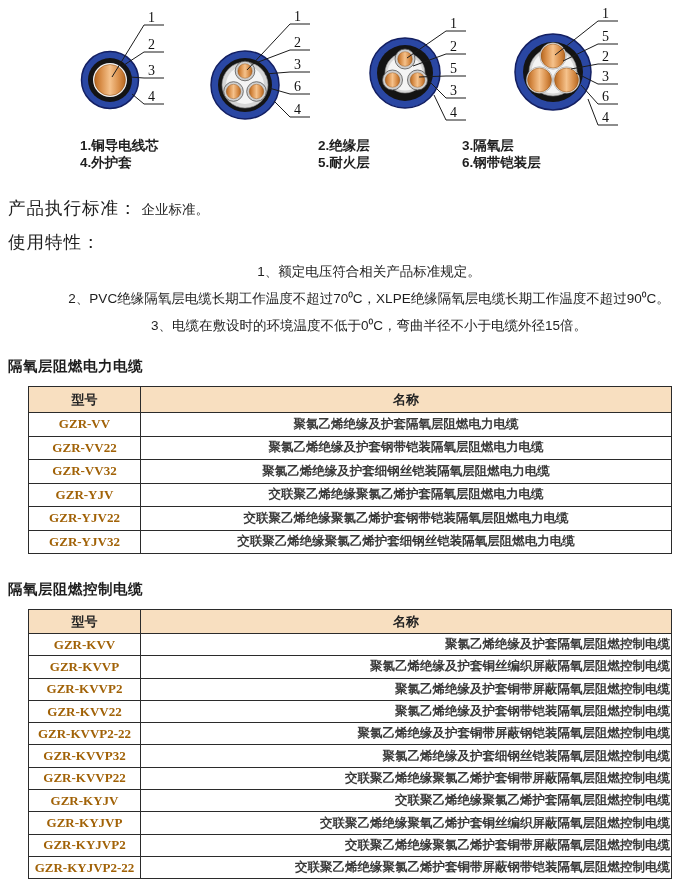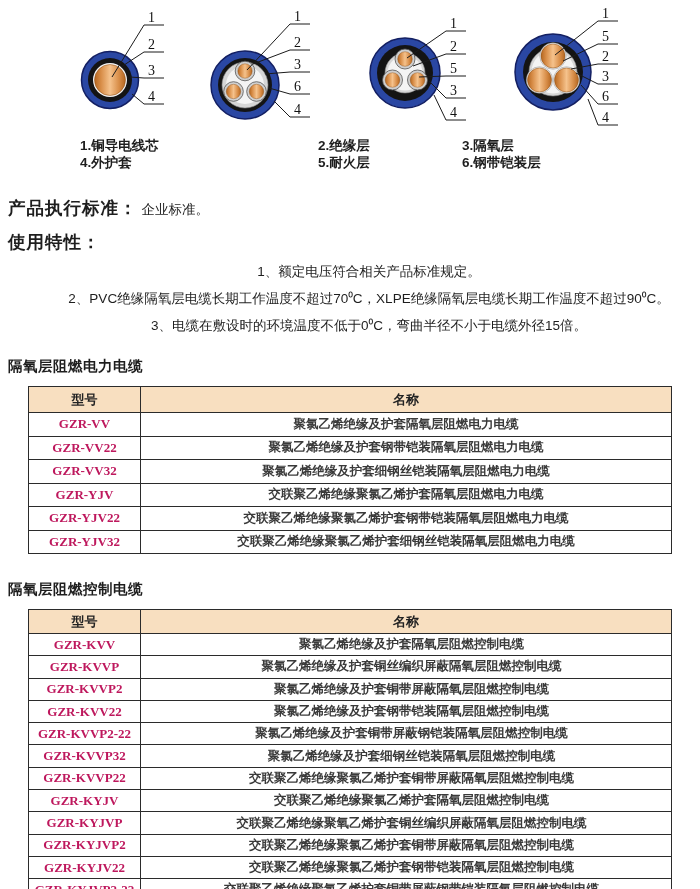--- a/index.html
+++ b/index.html
@@ -17,21 +17,21 @@
   .ring-gray{fill:#d6d6d6;stroke:#8c8c8c;stroke-width:0.6;}
   .core-wrap{fill:#cfcfcf;stroke:#555;stroke-width:0.8;}
   .core-halo{fill:#f4f4f4;stroke:#888;stroke-width:0.5;}
 
   .legend{position:relative;height:48px;font-weight:bold;font-size:13.5px;}
   .legend span{position:absolute;white-space:nowrap;}
   .lg-r1{top:9px;} .lg-r2{top:26px;}
   .lg-c1{left:80px;} .lg-c2{left:318px;} .lg-c3{left:462px;}
 
   .standard-line{margin:20px 0 0 8px;}
-  .h-big{font-size:17.5px;font-weight:bold;letter-spacing:1px;}
+  .h-big{font-size:17.5px;font-weight:normal;letter-spacing:1px;}
   .std-value{font-size:13.5px;margin-left:4px;}
   .features-title{margin:10px 0 4px 8px;}
   .feature-item{margin:0 0 0 38px;font-size:13.5px;line-height:27px;white-space:nowrap;text-align:center;}
 
   .section-title{margin:18px 0 10px 8px;font-size:14.5px;font-weight:bold;letter-spacing:0.5px;}
   .section-title.second{margin-top:26px;}
 
   table.model-table{
     border-collapse:collapse;margin-left:28px;width:644px;table-layout:fixed;
   }
@@ -40,27 +40,27 @@
     overflow:hidden;white-space:nowrap;
   }
   table.model-table th{
     background:var(--table-header-bg,#f8dfc0);
     font-size:13px;font-weight:bold;color:#222;
   }
   table.t1 th{height:23px;} table.t1 td{height:20.5px;}
   table.t2 th{height:21px;} table.t2 td{height:19.3px;}
   td.model-cell{
     font-family:"Liberation Serif",serif;font-weight:bold;font-size:13px;
-    text-align:center;color:#be185d;
+    text-align:center;color:#a16207;
   }
   td.name-cell{
     font-weight:600;font-size:12.5px;color:var(--text-table,#3a3a3a);
     text-align:center;
   }
-  td.name-cell.left{text-align:center;padding-left:12px;}
+  td.name-cell.left{text-align:right;padding-left:12px;}
 </style>
 </head>
 <body>
 
 <div class="diagram-strip">
 <svg width="700" height="128" viewBox="0 0 700 128">
   <defs>
     <linearGradient id="cu" x1="0" y1="0" x2="1" y2="0">
       <stop offset="0" stop-color="#b5661f"></stop>
       <stop offset="0.22" stop-color="#d98f4a"></stop>
@@ -263,21 +263,17 @@
       </tr>
       <tr>
         <td class="model-cell">GZR-KYJVP</td>
         <td class="name-cell left">交联聚乙烯绝缘聚氧乙烯护套铜丝编织屏蔽隔氧层阻燃控制电缆</td>
       </tr>
       <tr>
         <td class="model-cell">GZR-KYJVP2</td>
         <td class="name-cell left">交联聚乙烯绝缘聚氯乙烯护套铜带屏蔽隔氧层阻燃控制电缆</td>
       </tr>
       <tr>
-        <td class="model-cell">GZR-KYJV22</td>
-        <td class="name-cell left">交联聚乙烯绝缘聚氯乙烯护套钢带铠装隔氧层阻燃控制电缆</td>
-      </tr>
-      <tr>
         <td class="model-cell">GZR-KYJVP2-22</td>
         <td class="name-cell left">交联聚乙烯绝缘聚氯乙烯护套铜带屏蔽钢带铠装隔氧层阻燃控制电缆</td>
       </tr>
     </tbody>
   </table>
 
 </body></html>

